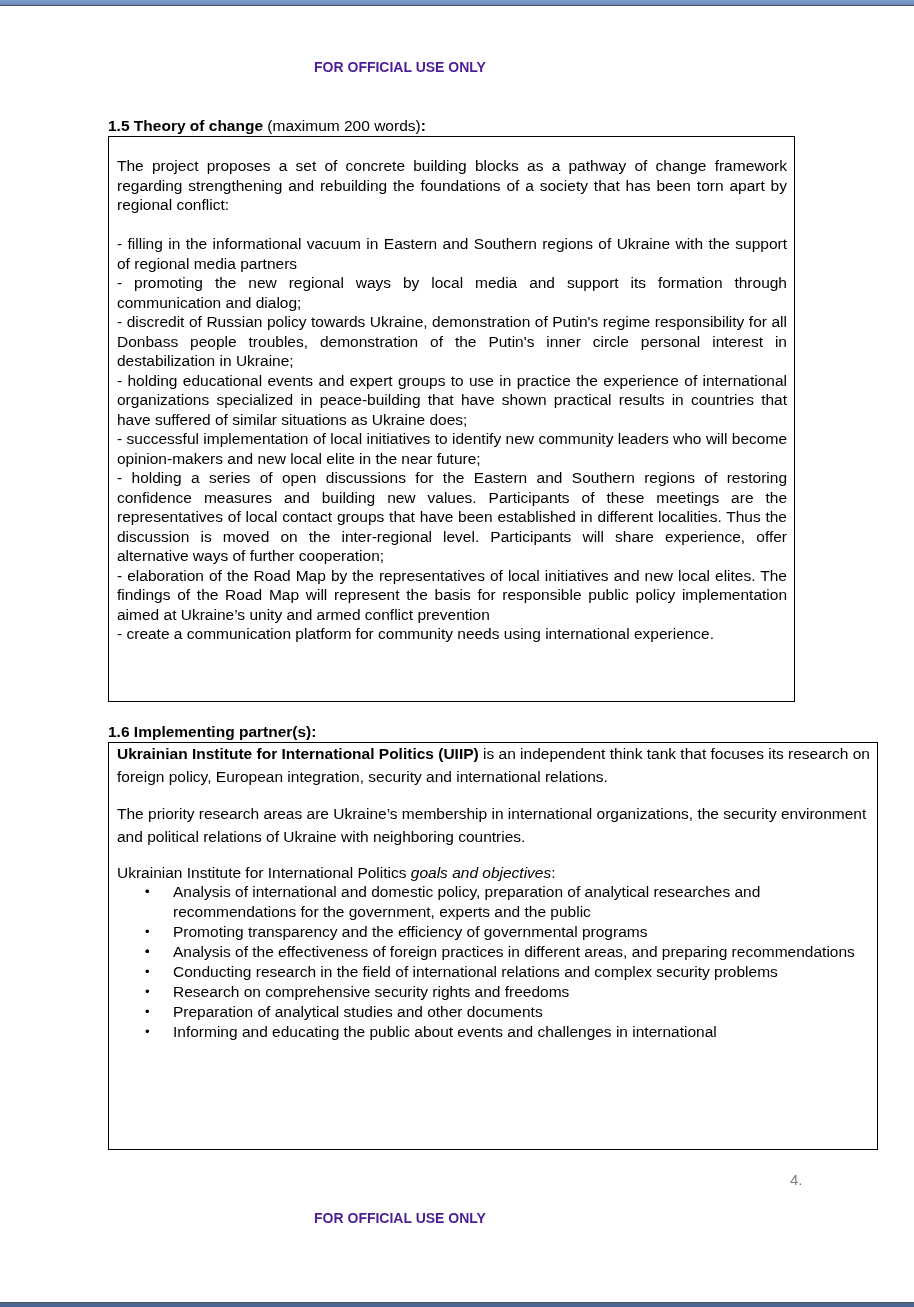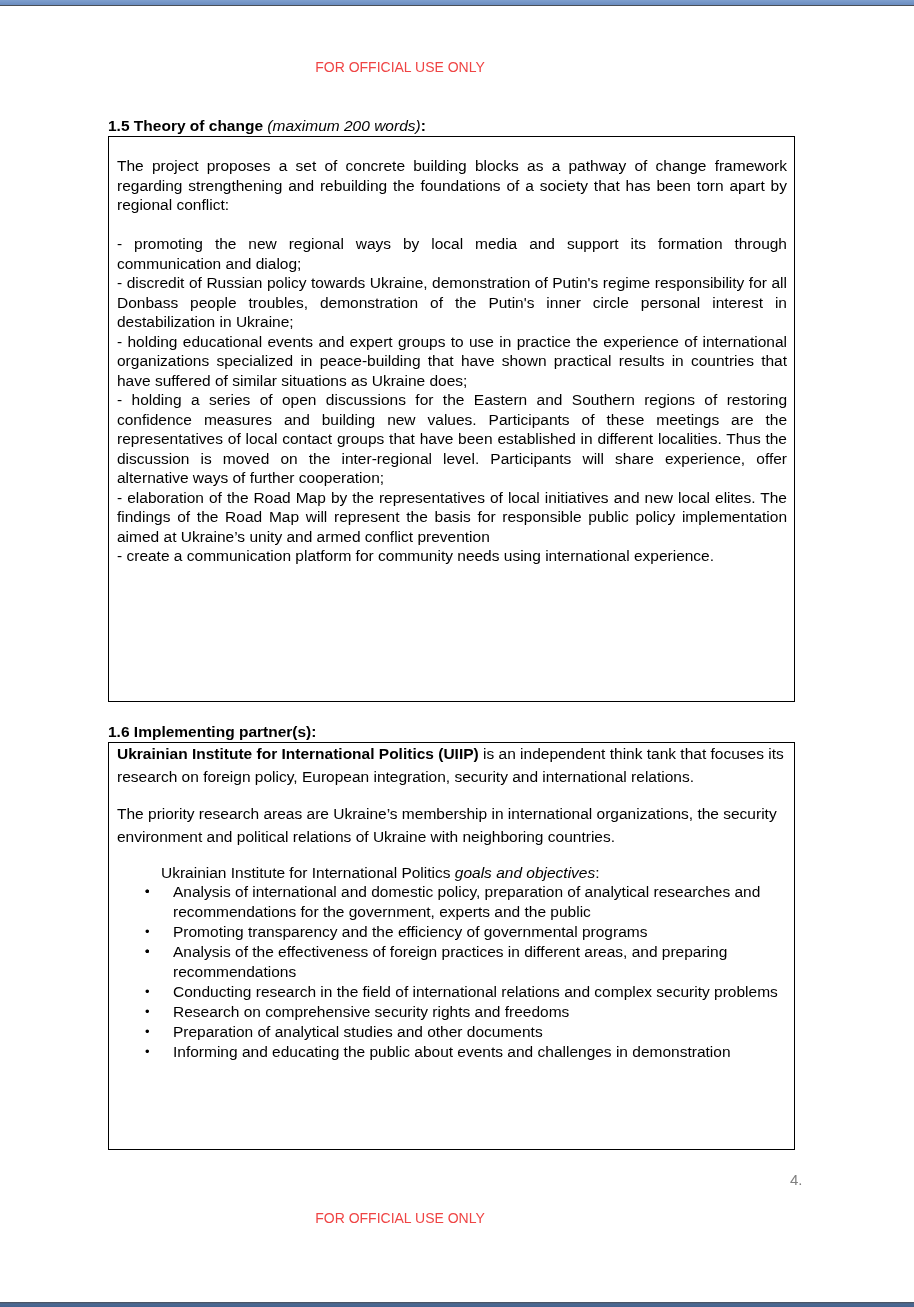--- a/index.html
+++ b/index.html
@@ -13,54 +13,54 @@
     position: absolute; left: 0; top: 0; width: 914px; height: 5px;
     background: linear-gradient(#7f9fce, #6b8dc0);
     border-bottom: 1px solid #4a4f57;
   }
   .bottom-bar {
     position: absolute; left: 0; top: 1302px; width: 914px; height: 5px;
     background: linear-gradient(#4a4f57, #4c6a94 40%, #43618c);
   }
   .running-header, .running-footer {
     position: absolute; left: 0; width: 800px; text-align: center;
-    font-weight: normal; font-size: 14px; color: #ef4444;
+    font-weight: bold; font-size: 14px; color: #4c1d95;
   }
   .running-header { top: 59px; }
   .running-footer { top: 1210px; }
   .page-number {
     position: absolute; top: 1171px; left: 790px; font-size: 15px; color: #808080;
   }
   .section-heading {
     position: absolute; left: 108px; font-size: 15.5px; font-weight: bold;
   }
-  .section-heading .note { font-style: italic; font-weight: normal; }
+  .section-heading .note { font-weight: normal; }
   #h15 { top: 117px; }
   #h16 { top: 723px; }
 
   .box15 {
     position: absolute; left: 108px; top: 136px; width: 687px; height: 566px;
     border: 1px solid #000; box-sizing: border-box;
     padding: 19px 7px 0 8px;
   }
   .box15 p {
     margin: 0; font-size: 15.5px; line-height: 19.5px; text-align: justify;
   }
   .box15 .gap { height: 19.5px; }
 
   .box16 {
-    position: absolute; left: 108px; top: 742px; width: 687px; height: 408px;
+    position: absolute; left: 108px; top: 742px; width: 770px; height: 408px;
     border: 1px solid #000; box-sizing: border-box; overflow: hidden;
     padding: 0 7px 0 8px;
   }
   .box16 p {
     margin: 0; font-size: 15.5px; line-height: 22.5px;
   }
   .box16 .para-gap { height: 15px; }
-  .box16 .objectives-intro { line-height: 19px; margin-left: 44px; }
+  .box16 .objectives-intro { line-height: 19px; }
   .box16 ul {
     margin: 0; padding: 0; list-style: none;
   }
   .box16 li {
     position: relative; padding-left: 56px; font-size: 15.5px; line-height: 20px;
   }
   .box16 li .bullet {
     position: absolute; left: 28px; top: 0; font-size: 13px;
   }
   .bold { font-weight: bold; }
@@ -71,23 +71,25 @@
 
 <div class="top-bar"></div>
 
 <div class="running-header">FOR OFFICIAL USE ONLY</div>
 
 <div class="section-heading" id="h15"><span>1.5 Theory of change</span> <span class="note">(maximum 200 words)</span><span>:</span></div>
 
 <div class="box15">
   <p>The project proposes a set of concrete building blocks as a pathway of change framework regarding strengthening  and rebuilding the foundations of a society that has been torn apart by regional conflict:</p>
   <div class="gap"></div>
+  <p>- filling in the informational vacuum in Eastern and Southern regions of Ukraine with the support of regional media partners</p>
   <p>- promoting the new regional ways by local media and support its formation through communication and dialog;</p>
   <p>- discredit of Russian policy towards Ukraine, demonstration of Putin's regime responsibility  for all Donbass people troubles, demonstration of the Putin's inner circle personal interest in destabilization in Ukraine;</p>
   <p>- holding educational events and expert groups to use in practice the experience of international organizations specialized in peace-building that have shown practical results in countries that have suffered of similar situations as Ukraine does;</p>
+  <p>- successful implementation of local initiatives to identify new community leaders who will become opinion-makers and new local elite in the near future;</p>
   <p>- holding a series of open discussions for the Eastern and Southern regions of restoring confidence measures and building new values. Participants of these meetings are the representatives of local contact groups that have been established in different localities. Thus the discussion is moved on the inter-regional level. Participants will share experience, offer alternative ways of further cooperation;</p>
   <p>- elaboration of the Road Map by the representatives of local initiatives and new local elites. The findings of the Road Map will represent the basis for responsible public policy implementation aimed at Ukraine’s unity and armed conflict prevention</p>
   <p>- create a communication platform for community needs using international experience.</p>
 </div>
 
 <div class="section-heading" id="h16">1.6 Implementing partner(s):</div>
 
 <div class="box16">
   <p><span class="bold">Ukrainian Institute for International Politics (UIIP)</span><span> is an independent think tank that focuses its research on foreign policy, European integration, security and international relations.</span></p>
   <div class="para-gap"></div>
@@ -96,21 +98,21 @@
   <p class="objectives-intro"><span>Ukrainian Institute for International Politics </span><span class="italic">goals and objectives</span><span>:</span></p>
   <ul>
     <li><span class="bullet">•</span></li>
     <li><span class="bullet">•</span><span>Analysis of international and domestic policy, preparation of analytical researches and recommendations for the government, experts and the public</span></li>
     <li><span class="bullet">•</span><span>Promoting transparency and the efficiency of governmental programs</span></li>
     <li><span class="bullet">•</span></li>
     <li><span class="bullet">•</span><span>Analysis of the effectiveness of foreign practices in different areas, and preparing recommendations</span></li>
     <li><span class="bullet">•</span><span>Conducting research in the field of international relations and complex security problems</span></li>
     <li><span class="bullet">•</span><span>Research on comprehensive security rights and freedoms</span></li>
     <li><span class="bullet">•</span><span>Preparation of analytical studies and other documents</span></li>
-    <li><span class="bullet">•</span><span>Informing and educating the public about events and challenges in demonstration</span></li>
+    <li><span class="bullet">•</span><span>Informing and educating the public about events and challenges in international</span></li>
   </ul>
 </div>
 
 <div class="page-number">4.</div>
 
 <div class="running-footer">FOR OFFICIAL USE ONLY</div>
 
 <div class="bottom-bar"></div>
 
 </body></html>

